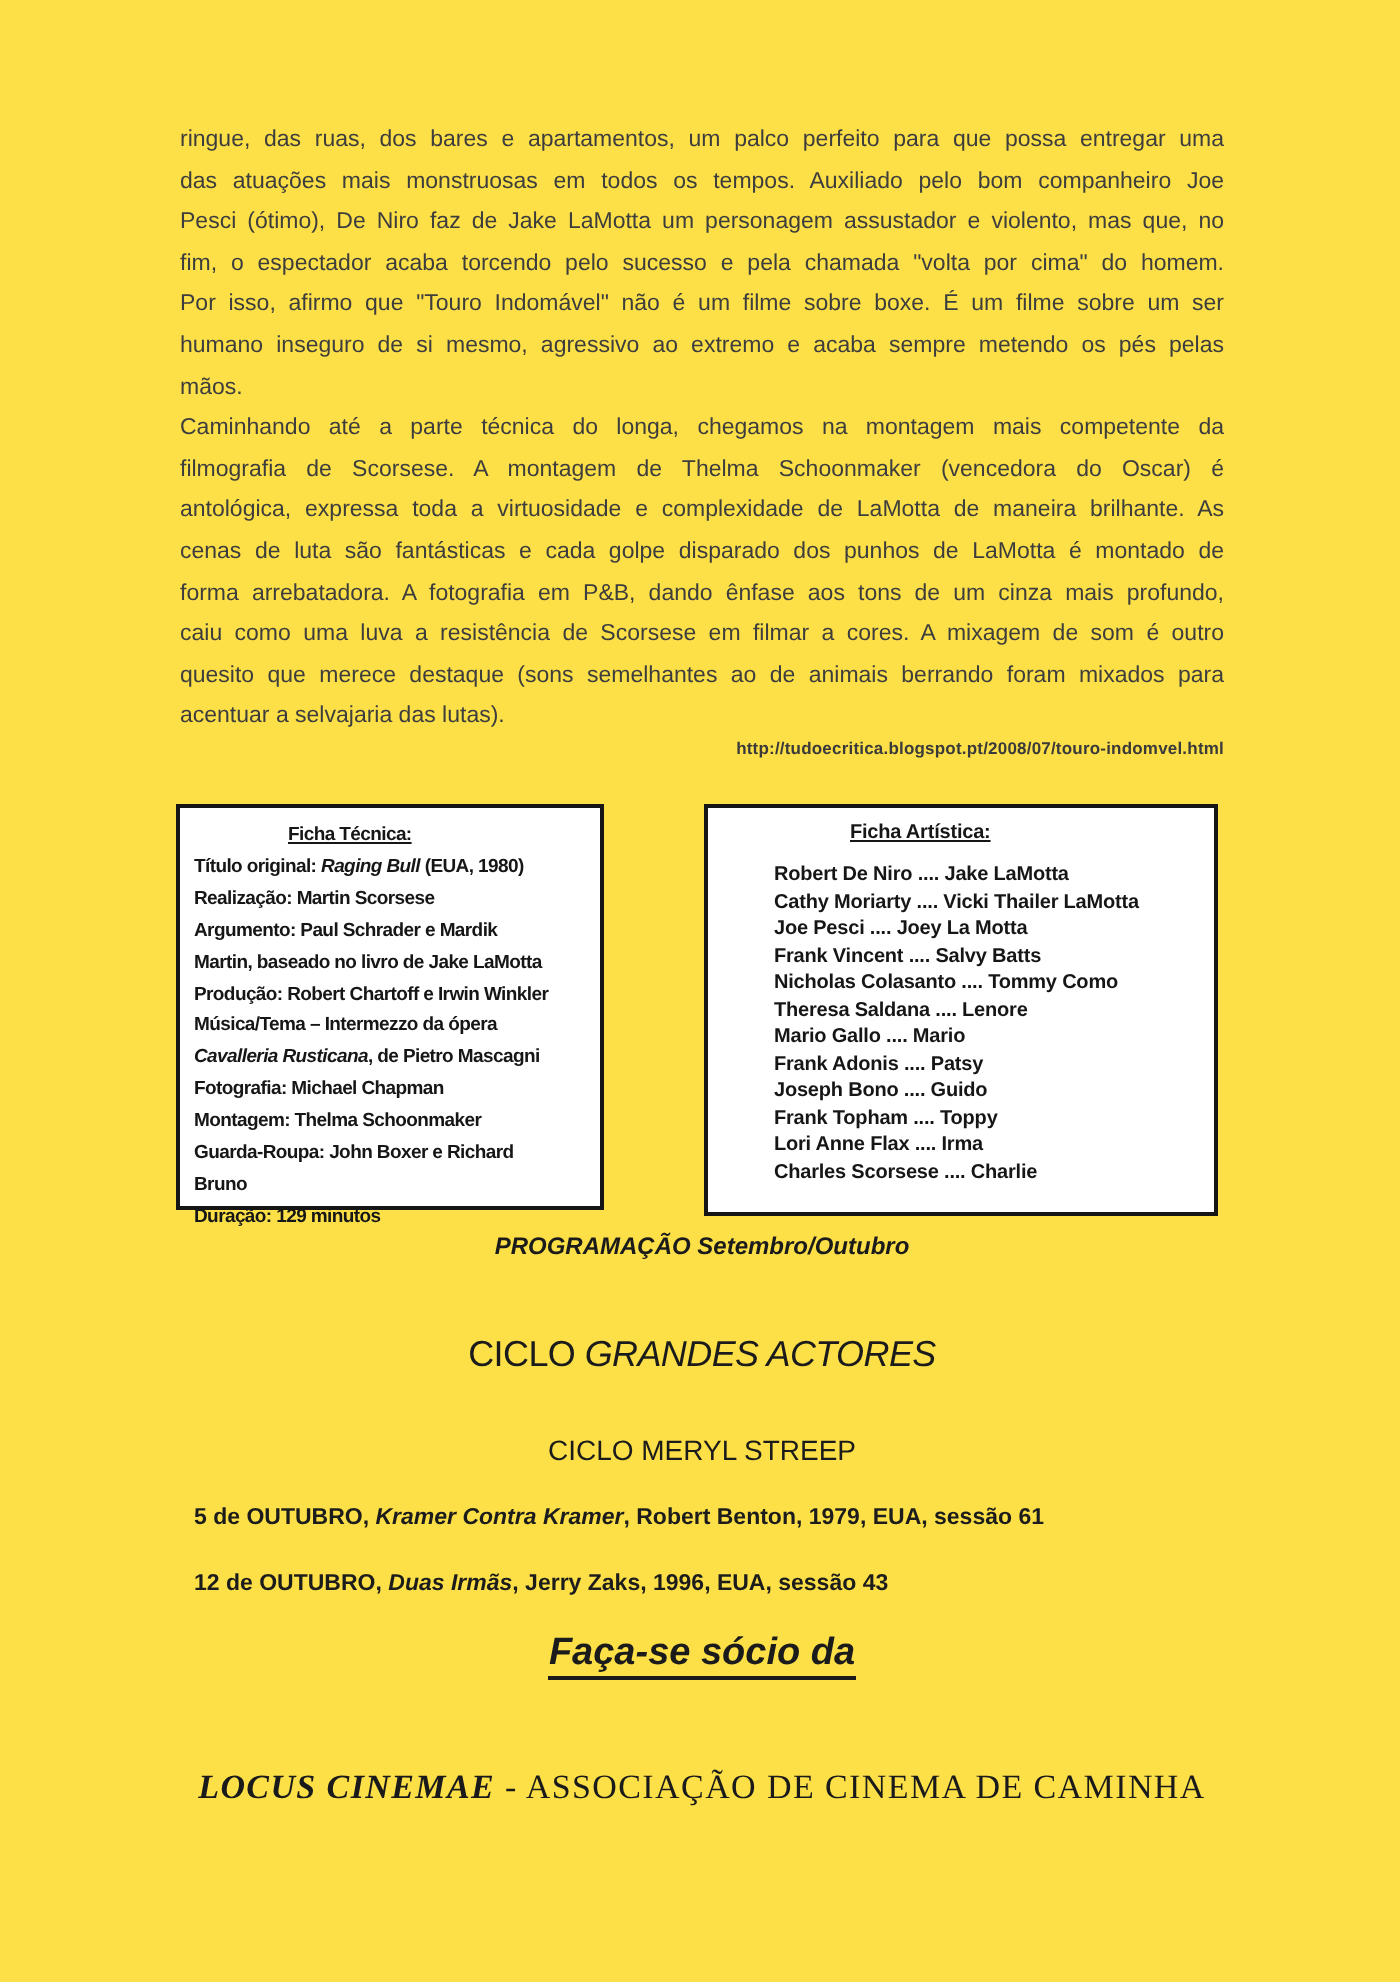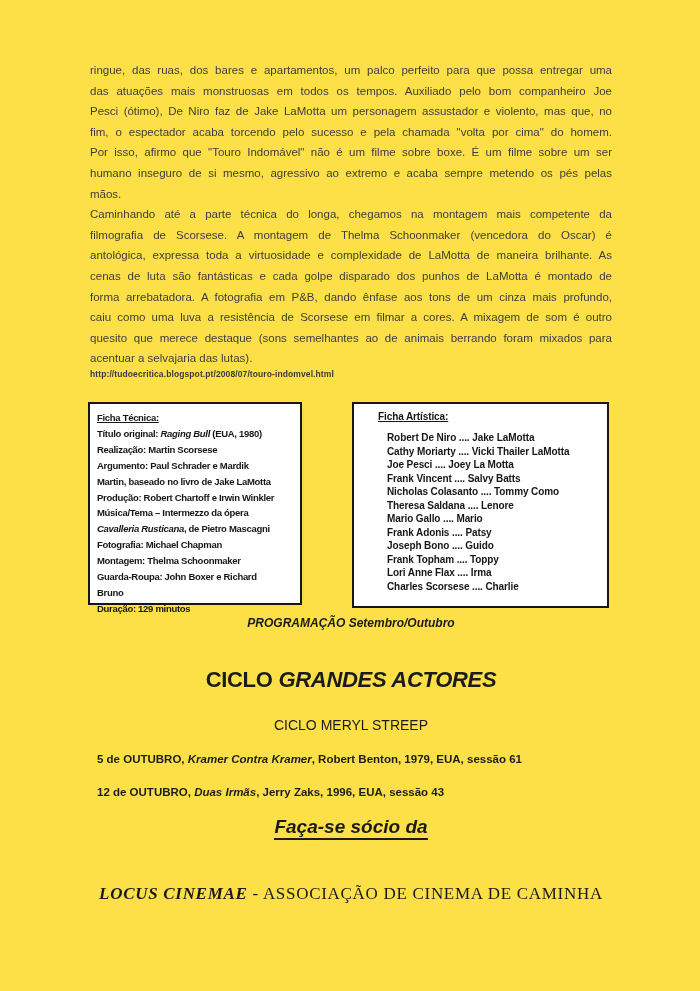--- a/index.html
+++ b/index.html
@@ -15,48 +15,48 @@
   }
   .article .ln {
     line-height:20.6px; height:20.6px;
     text-align:justify; text-align-last:justify;
     white-space:nowrap;
   }
   .article .ln.last { text-align-last:left; }
 
   .source-url {
     position:absolute; left:90px; top:369px; width:522px;
-    font-size:8.5px; font-weight:bold;
+    text-align:right; font-size:8.5px; font-weight:bold;
     color:#3a3a3a; letter-spacing:0.1px;
   }
 
   
   .box {
     position:absolute; box-sizing:border-box; border:2px solid #161616;
     background:#ffffff; color:#161616; font-weight:bold;
   }
-  .box .box-title { text-decoration:underline; }
+  .box .box-title { text-decoration:underline;margin-left:47px; }
   .box-tecnica {
     left:88px; top:402px; width:214px; height:203px;
     padding:6px 7px; font-size:9.5px; letter-spacing:-0.3px;
   }
   .box-tecnica .bl { line-height:15.9px; white-space:nowrap; }
   .box-tecnica .it { font-style:italic; }
 
   .box-artistica {
     left:352px; top:402px; width:257px; height:206px;
     padding:7px 24px; font-size:10px; letter-spacing:-0.1px;
   }
   .box-artistica .cast { margin-top:9px; padding-left:9px; }
   .box-artistica .cl { line-height:13.5px; white-space:nowrap; }
 
   
   .centered { position:absolute; left:90px; width:522px; text-align:center; color:#1b1b1b; }
   .prog-header { top:616px; font-size:12px; font-weight:bold; font-style:italic; }
-  .ciclo-grandes { top:667px; font-size:22px; font-weight:bold; letter-spacing:-0.3px; }
+  .ciclo-grandes { top:667px; font-size:18px; font-weight:normal; letter-spacing:-0.3px; }
   .ciclo-grandes .it { font-style:italic; }
   .ciclo-meryl { top:717px; font-size:14px; font-weight:normal; }
 
   .session {
     position:absolute; left:97px; width:515px;
     font-size:11.5px; font-weight:bold; color:#1c1c1c; white-space:nowrap;
   }
   .session .film { font-style:italic; }
   .session-1 { top:753px; }
   .session-2 { top:786px; }

